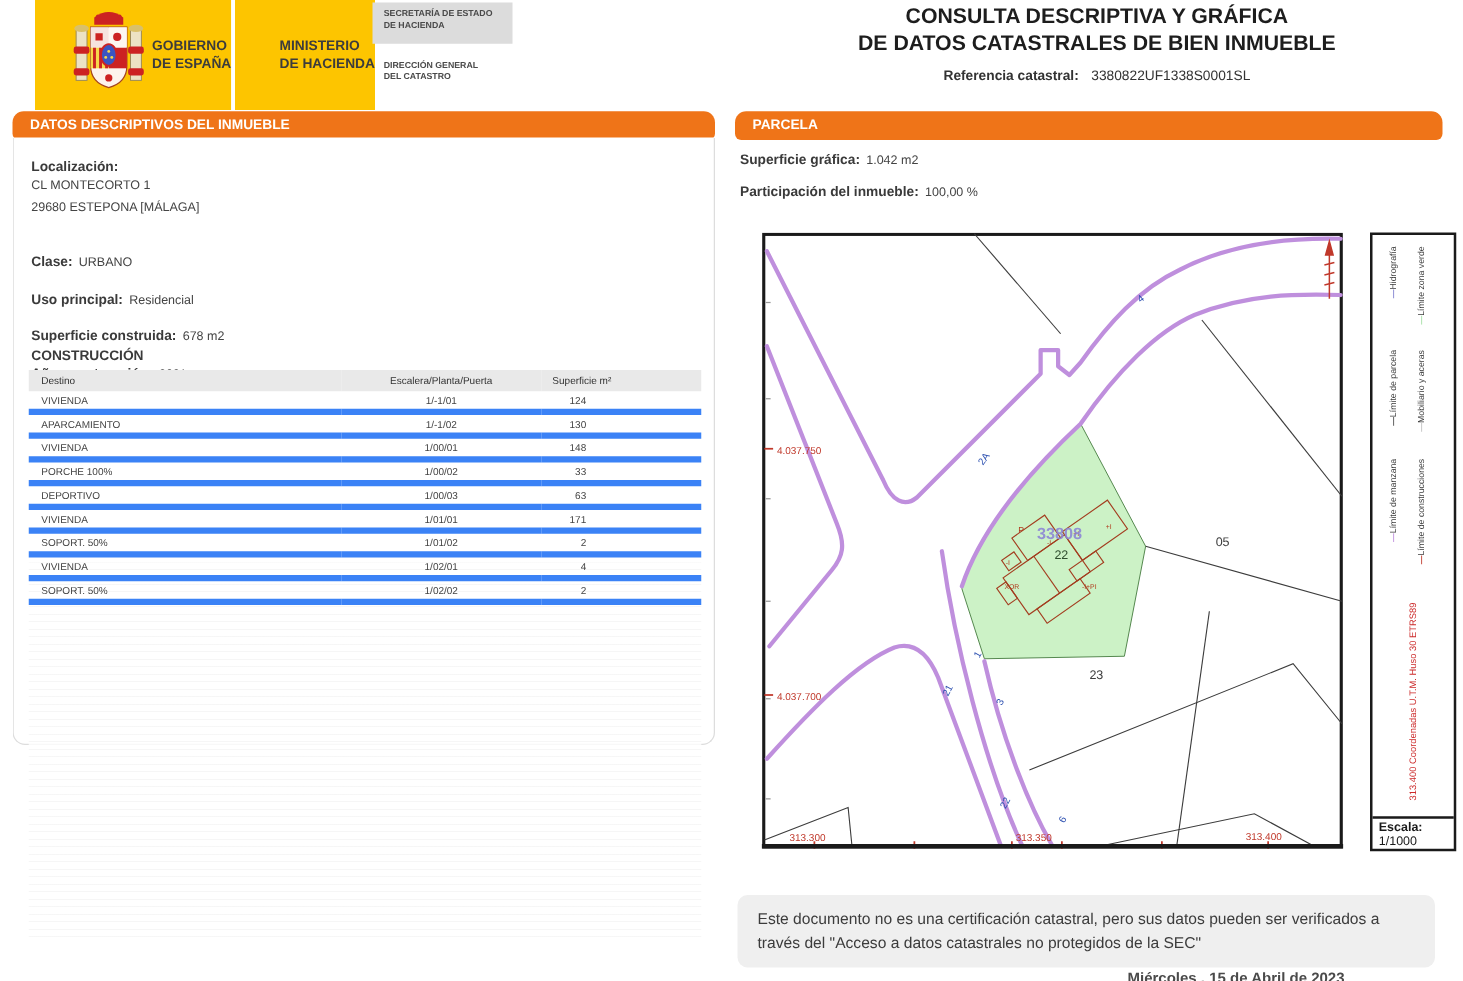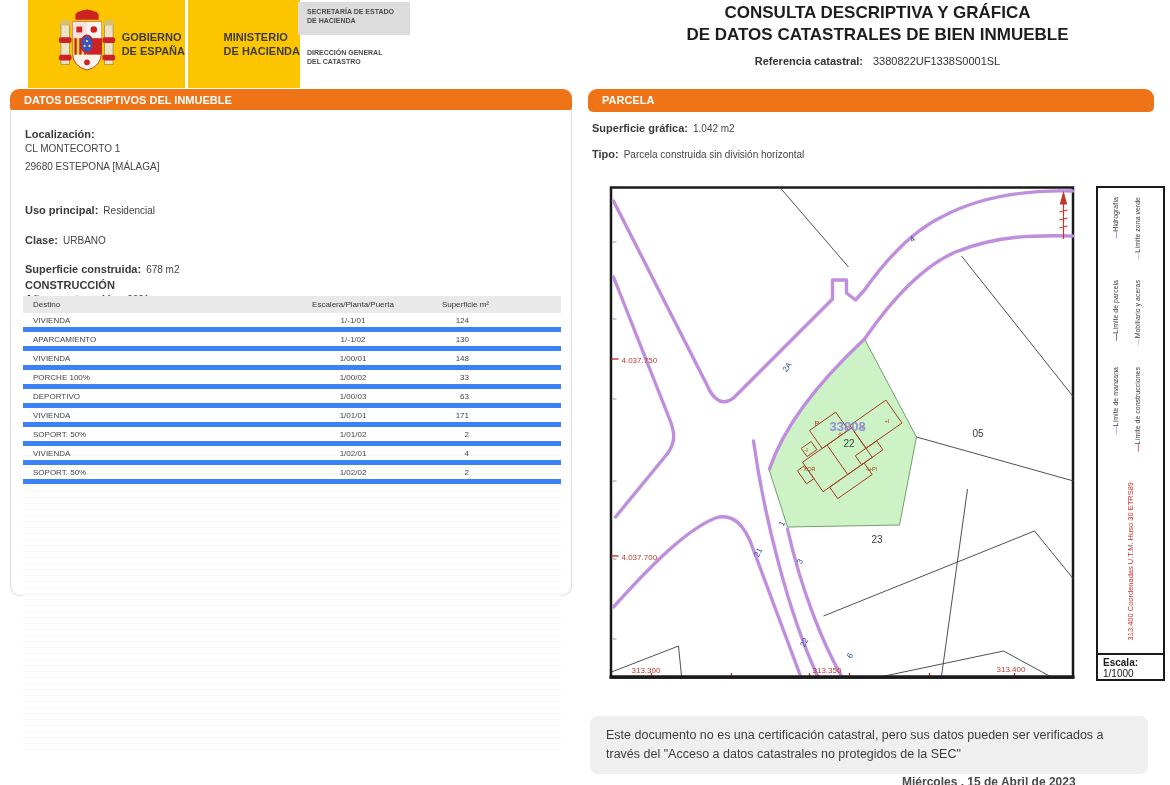--- a/index.html
+++ b/index.html
@@ -135,22 +135,22 @@
   <div class="secbar bar-left">DATOS DESCRIPTIVOS DEL INMUEBLE</div>
   <div class="secbar bar-right">PARCELA</div>
 
   <div class="panel-left">
     <div class="loc">
       <div class="lp-label">Localización:</div>
       <div class="addr">CL MONTECORTO 1</div>
       <div class="addr">29680 ESTEPONA [MÁLAGA]</div>
     </div>
     <div class="fields-left">
+      <div class="fieldline"><span class="fl">Clase:</span><span class="fv">URBANO</span></div>
       <div class="fieldline"><span class="fl">Uso principal:</span><span class="fv">Residencial</span></div>
-      <div class="fieldline"><span class="fl">Clase:</span><span class="fv">URBANO</span></div>
       <div class="fieldline"><span class="fl">Superficie construida:</span><span class="fv">678 m2</span></div>
       <div class="fieldline"><span class="fl">Año construcción:</span><span class="fv">2021</span></div>
     </div>
     <div class="constr-title">CONSTRUCCIÓN</div>
     <div class="stripes"></div>
     <table class="ctab">
       <thead>
         <tr>
           <th>Destino</th>
           <th>Escalera/Planta/Puerta</th>
@@ -202,21 +202,21 @@
             <td>SOPORT. 50%</td>
             <td>1/02/02</td>
             <td>2</td>
           </tr>
         </tbody>
     </table>
   </div>
 
   <div class="fields-right">
     <div class="fieldline"><span class="fl">Superficie gráfica:</span><span class="fv">1.042 m2</span></div>
-    <div class="fieldline"><span class="fl">Tipo:</span><span class="fv">Parcela construida sin división horizontal</span></div>
+    <div class="fieldline"><span class="fl">Participación del inmueble:</span><span class="fv">100,00 %</span></div>
   </div>
 
   <svg class="mapbox" width="490" height="495" viewBox="8 7 465 495">
     <rect x="9.5" y="8.5" width="462" height="490" fill="#ffffff" stroke="#1a1a1a" stroke-width="2.5"></rect>
 
     <path d="M263,160 L315,258 L298,346 L186,348 L168,292 C182,250 215,206 263,160 Z" fill="#ccf2c6" stroke="#55884f" stroke-width="0.8"></path>
 
     <g stroke="#3c3c3c" stroke-width="0.9" fill="none">
       <path d="M178,8 L247,88"></path>
       <path d="M360,77 L472,218"></path>

